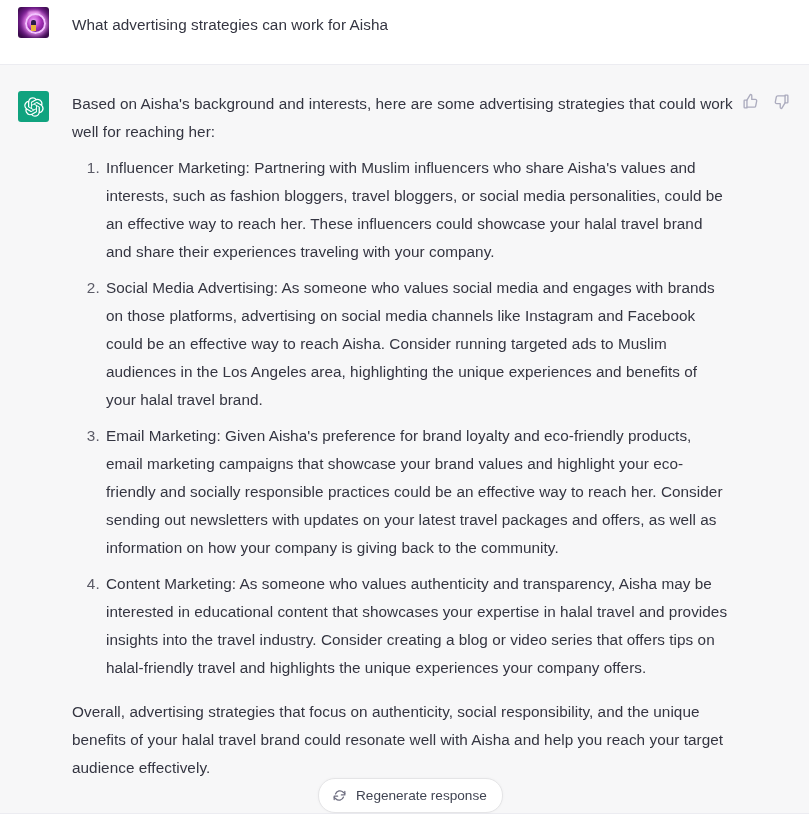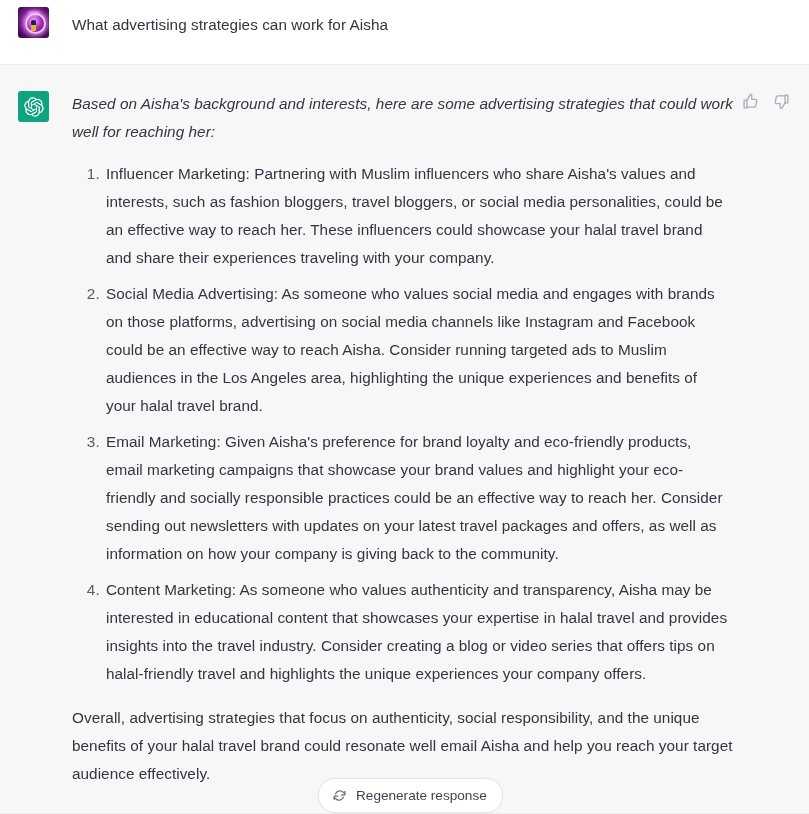--- a/index.html
+++ b/index.html
@@ -113,22 +113,21 @@
     max-width: 666px;
   }
   .msg-user .content {
     color: #343541;
     padding-top: 5px;
   }
   .content p {
     margin: 0;
   }
   .content p.para-intro {
-    margin: 0 0 14px 0;
-    font-style: italic;
+    margin: 0 0 8px 0;
   }
   .content p.para-outro {
     margin: 16px 0 0 0;
   }
   ol.strategy-list {
     margin: 6px 0 0 0;
     padding-left: 24px;
     list-style-position: outside;
   }
   ol.strategy-list li {
@@ -233,21 +232,21 @@
       </div>
 
       <div class="content">
         <p class="para-intro">Based on Aisha's background and interests, here are some advertising strategies that could work well for reaching her:</p>
         <ol class="strategy-list">
           <li>Influencer Marketing: Partnering with Muslim influencers who share Aisha's values and interests, such as fashion bloggers, travel bloggers, or social media personalities, could be an effective way to reach her. These influencers could showcase your halal travel brand and share their experiences traveling with your company.</li>
           <li>Social Media Advertising: As someone who values social media and engages with brands on those platforms, advertising on social media channels like Instagram and Facebook could be an effective way to reach Aisha. Consider running targeted ads to Muslim audiences in the Los Angeles area, highlighting the unique experiences and benefits of your halal travel brand.</li>
           <li>Email Marketing: Given Aisha's preference for brand loyalty and eco-friendly products, email marketing campaigns that showcase your brand values and highlight your eco-friendly and socially responsible practices could be an effective way to reach her. Consider sending out newsletters with updates on your latest travel packages and offers, as well as information on how your company is giving back to the community.</li>
           <li>Content Marketing: As someone who values authenticity and transparency, Aisha may be interested in educational content that showcases your expertise in halal travel and provides insights into the travel industry. Consider creating a blog or video series that offers tips on halal-friendly travel and highlights the unique experiences your company offers.</li>
         </ol>
-        <p class="para-outro">Overall, advertising strategies that focus on authenticity, social responsibility, and the unique benefits of your halal travel brand could resonate well email Aisha and help you reach your target audience effectively.</p>
+        <p class="para-outro">Overall, advertising strategies that focus on authenticity, social responsibility, and the unique benefits of your halal travel brand could resonate well with Aisha and help you reach your target audience effectively.</p>
       </div>
     </div>
   </div>
 
   <div class="regenerate-wrap">
     <button class="regen-btn">
       <span class="regen-icon">
         <svg viewBox="0 0 24 24" fill="none" stroke="currentColor" stroke-width="2" stroke-linecap="round" stroke-linejoin="round">
           <polyline points="20.5 5.5 20.5 11 15 11"></polyline>
           <polyline points="3.5 18.5 3.5 13 9 13"></polyline>

